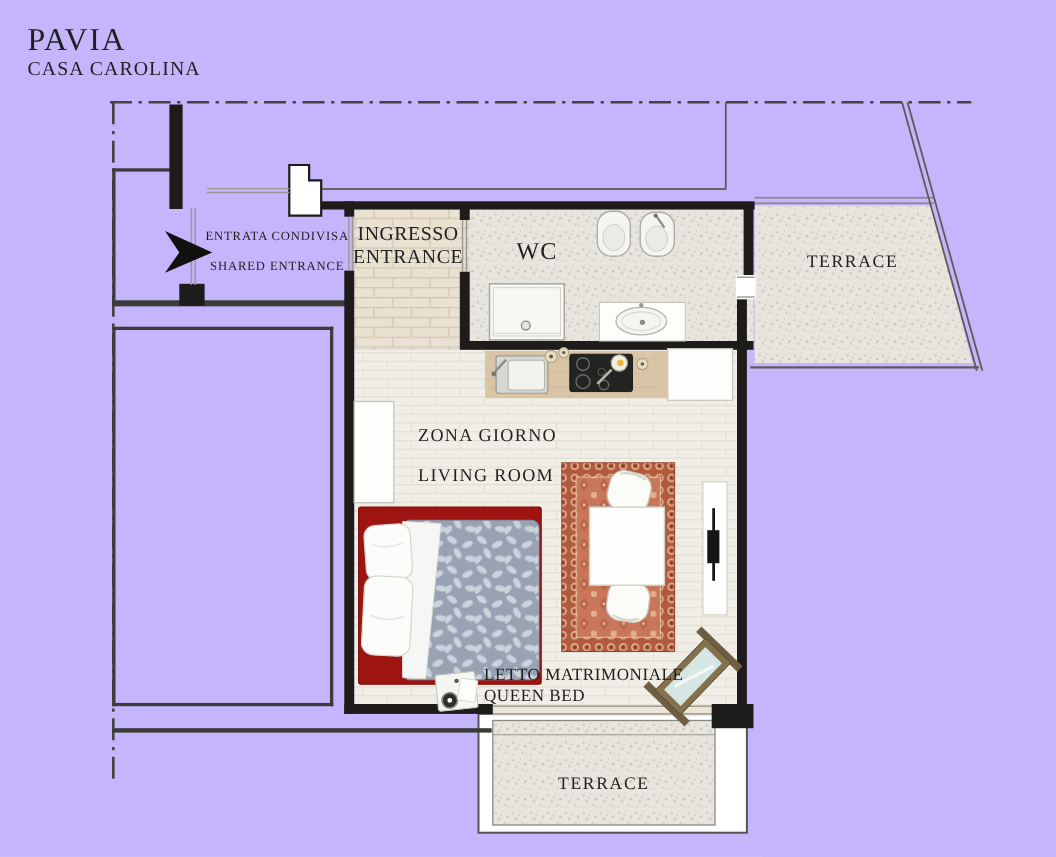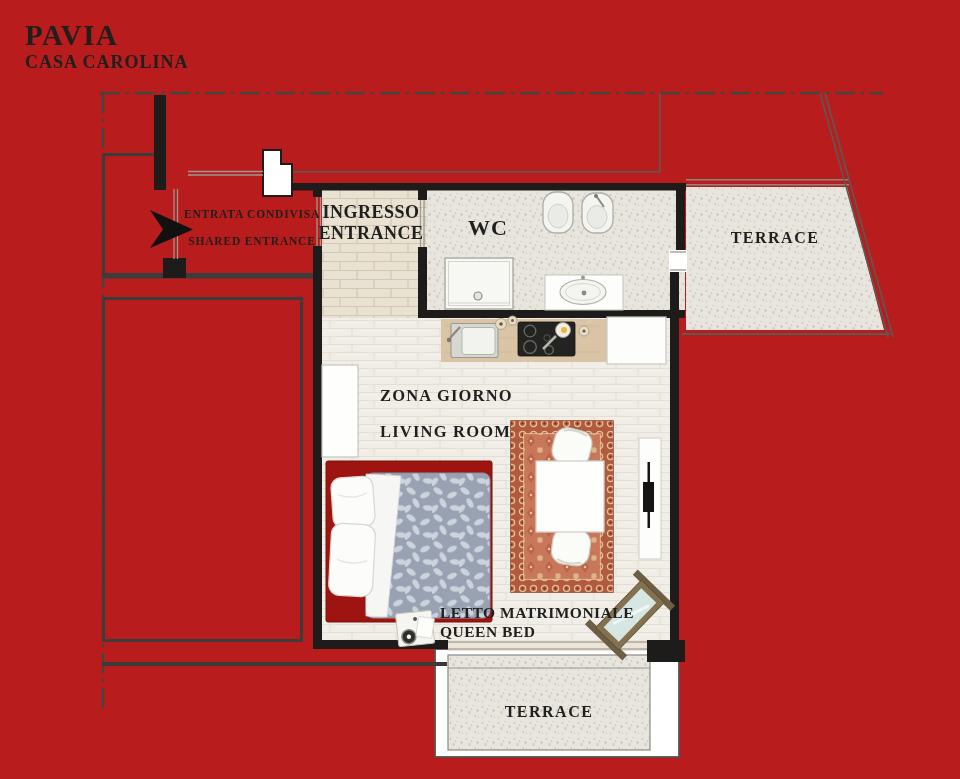--- a/index.html
+++ b/index.html
@@ -1,17 +1,17 @@
 <!DOCTYPE html>
 <html><head>
 <meta charset="utf-8">
 <style>
   html,body{margin:0;padding:0;background:#ffffff;}
-  #stage{position:relative;width:960px;height:779px;background:#b91c1c;overflow:hidden;
-         font-family:"Liberation Serif", serif;font-weight:bold;}
+  #stage{position:relative;width:960px;height:779px;background:#c4b5fd;overflow:hidden;
+         font-family:"Liberation Serif", serif;}
   svg{position:absolute;left:0;top:0;}
   text{fill:#1f1f1d;font-family:"Liberation Serif", serif;}
   .t-title{font-size:29px;letter-spacing:1.5px;}
   .t-sub{font-size:18px;letter-spacing:1px;}
   .t-room{font-size:18px;letter-spacing:.5px;}
   .t-small{font-size:11.5px;letter-spacing:.8px;}
   .t-wc{font-size:22px;letter-spacing:1px;}
   .t-terrace{font-size:16px;letter-spacing:1.5px;}
   .t-living{font-size:16.5px;letter-spacing:1.2px;}
   .t-bed{font-size:15.5px;letter-spacing:.5px;}

